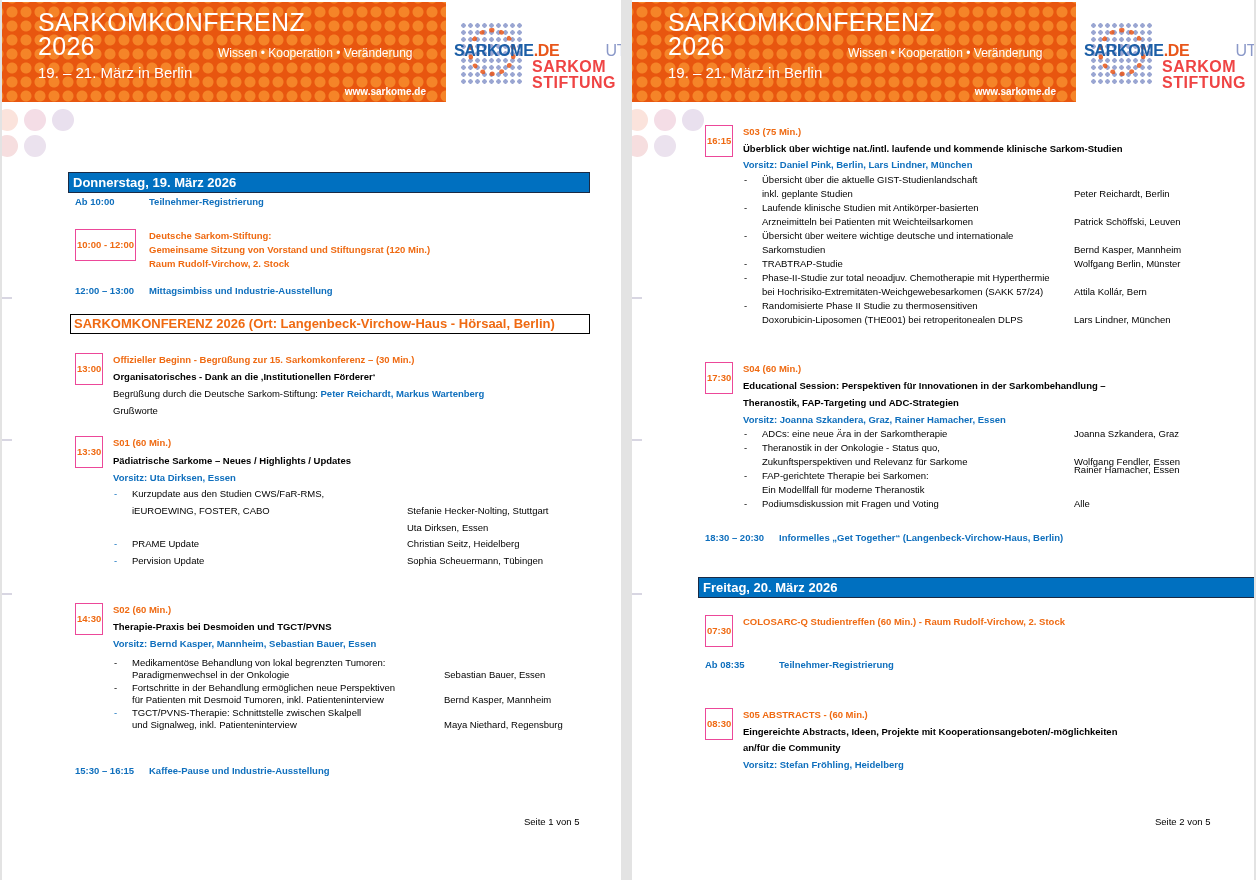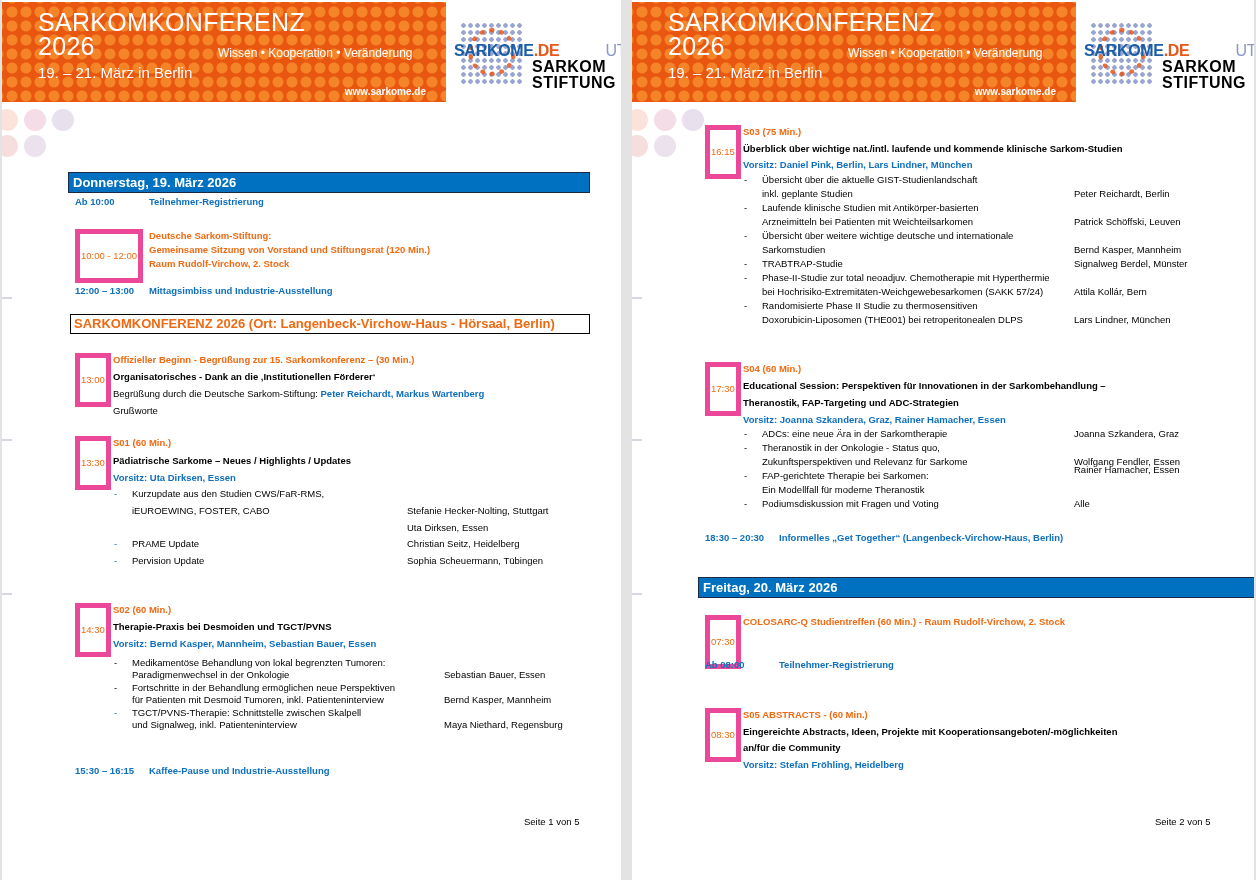--- a/index.html
+++ b/index.html
@@ -29,36 +29,36 @@
   .logo { position: absolute; left: 452px; top: 18px; width: 160px; height: 70px; }
   .logo-grid { position: absolute; left: 6px; top: 4px; width: 64px; height: 62px;
     background-image: radial-gradient(circle, #9aa6d2 2px, transparent 2.5px);
     background-size: 7px 7px; }
   .logo-ring { position: absolute; left: 14px; top: 10px; width: 48px; height: 48px; border-radius: 50%;
     border: 5px dotted #e8561a; opacity: 0.85; }
   .logo-main { position: absolute; left: 0; top: 24px; font-size: 16px; font-weight: bold; color: #1b5ea6;
                letter-spacing: -0.3px; white-space: nowrap; }
   .logo-main .de { color: #e8561a; }
   .logo-main .rest { color: #8a98c8; font-weight: normal; margin-left: 46px; }
-  .logo-sub { position: absolute; left: 78px; font-size: 16px; font-weight: bold; color: #000000; letter-spacing: 0.5px; }
+  .logo-sub { position: absolute; left: 78px; font-size: 16px; font-weight: bold; color: #ef4444; letter-spacing: 0.5px; }
 
   .content { position: absolute; left: 73px; font-size: 10px; color: #000; }
   .prog-title { font-size: 15px; font-weight: bold; }
   .venue { font-size: 9.5px; font-weight: bold; margin-top: 3px; }
   .blue { color: #0f6fbd; }
   .orange { color: #ef6a12; }
   .bold { font-weight: bold; }
 
   .day-bar { position: absolute; height: 21px; background: #0070c0; border: 1px solid #1a2a44;
              color: #fff; font-size: 13px; font-weight: bold; padding: 2px 0 16px 4px; }
   .conf-bar { position: absolute; height: 20px; border: 1px solid #000; color: #ef6a12;
               font-size: 13px; font-weight: bold; padding: 1px 0 0 3px; }
 
   .row { position: absolute; font-size: 9.5px; white-space: nowrap; }
-  .time-box { display: inline-block; border: 5px solid #ec4899; color: #ef6a12; font-weight: normal; padding: 16px 1px; line-height: 12px; }
+  .time-box { display: inline-block; border: 1px solid #ec4899; color: #ef6a12; font-weight: bold; padding: 9px 1px; line-height: 12px; }
   .time-plain { font-weight: bold; }
   .line { position: absolute; font-size: 9.5px; white-space: nowrap; }
   .dash { position: absolute; font-size: 9.5px; }
   .speaker { position: absolute; font-size: 9.5px; white-space: nowrap; }
   .footer { position: absolute; font-size: 9.5px; }
 </style>
 </head>
 <body>
 
 <div class="page" id="page1">
@@ -209,21 +209,21 @@
   <div class="line" style="left:130px;top:216px">Arzneimitteln bei Patienten mit Weichteilsarkomen</div>
   <div class="speaker" style="left:442px;top:216px">Patrick Schöffski, Leuven</div>
 
   <div class="dash" style="left:112px;top:230px">-</div>
   <div class="line" style="left:130px;top:230px">Übersicht über weitere wichtige deutsche und internationale</div>
   <div class="line" style="left:130px;top:244px">Sarkomstudien</div>
   <div class="speaker" style="left:442px;top:244px">Bernd Kasper, Mannheim</div>
 
   <div class="dash" style="left:112px;top:258px">-</div>
   <div class="line" style="left:130px;top:258px">TRABTRAP-Studie</div>
-  <div class="speaker" style="left:442px;top:258px">Signalweg Berdel, Münster</div>
+  <div class="speaker" style="left:442px;top:258px">Wolfgang Berlin, Münster</div>
 
   <div class="dash" style="left:112px;top:272px">-</div>
   <div class="line" style="left:130px;top:272px">Phase-II-Studie zur total neoadjuv. Chemotherapie mit Hyperthermie</div>
   <div class="line" style="left:130px;top:286px">bei Hochrisiko-Extremitäten-Weichgewebesarkomen (SAKK 57/24)</div>
   <div class="speaker" style="left:442px;top:286px">Attila Kollár, Bern</div>
 
   <div class="dash" style="left:112px;top:300px">-</div>
   <div class="line" style="left:130px;top:300px">Randomisierte Phase II Studie zu thermosensitiven</div>
   <div class="line" style="left:130px;top:314px">Doxorubicin-Liposomen (THE001) bei retroperitonealen DLPS</div>
   <div class="speaker" style="left:442px;top:314px">Lars Lindner, München</div>
@@ -256,21 +256,21 @@
     <span>18:30 – 20:30</span>
     <span style="position:absolute;left:74px">Informelles „Get Together“ (Langenbeck-Virchow-Haus, Berlin)</span>
   </div>
 
   <div class="day-bar" style="left:66px;top:577px;width:599px">Freitag, 20. März 2026</div>
 
   <div class="row" style="left:73px;top:615px"><span class="time-box">07:30</span></div>
   <div class="line orange bold" style="left:111px;top:616px">COLOSARC-Q Studientreffen (60 Min.) - Raum Rudolf-Virchow, 2. Stock</div>
 
   <div class="row blue bold" style="left:73px;top:659px">
-    <span>Ab 08:00</span>
+    <span>Ab 08:35</span>
     <span style="position:absolute;left:74px">Teilnehmer-Registrierung</span>
   </div>
 
   <div class="row" style="left:73px;top:708px"><span class="time-box">08:30</span></div>
   <div class="line orange bold" style="left:111px;top:709px">S05 ABSTRACTS - (60 Min.)</div>
   <div class="line bold" style="left:111px;top:726px">Eingereichte Abstracts, Ideen, Projekte mit Kooperationsangeboten/-möglichkeiten</div>
   <div class="line bold" style="left:111px;top:742px">an/für die Community</div>
   <div class="line blue bold" style="left:111px;top:759px">Vorsitz: Stefan Fröhling, Heidelberg</div>
 
   <div class="footer" style="left:523px;top:816px">Seite 2 von 5</div>

